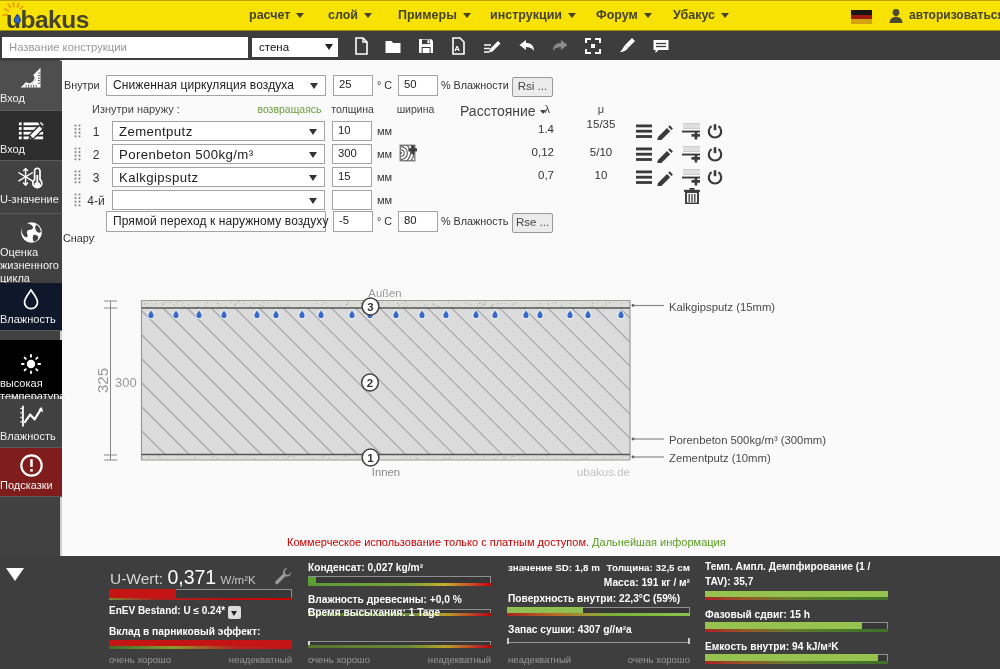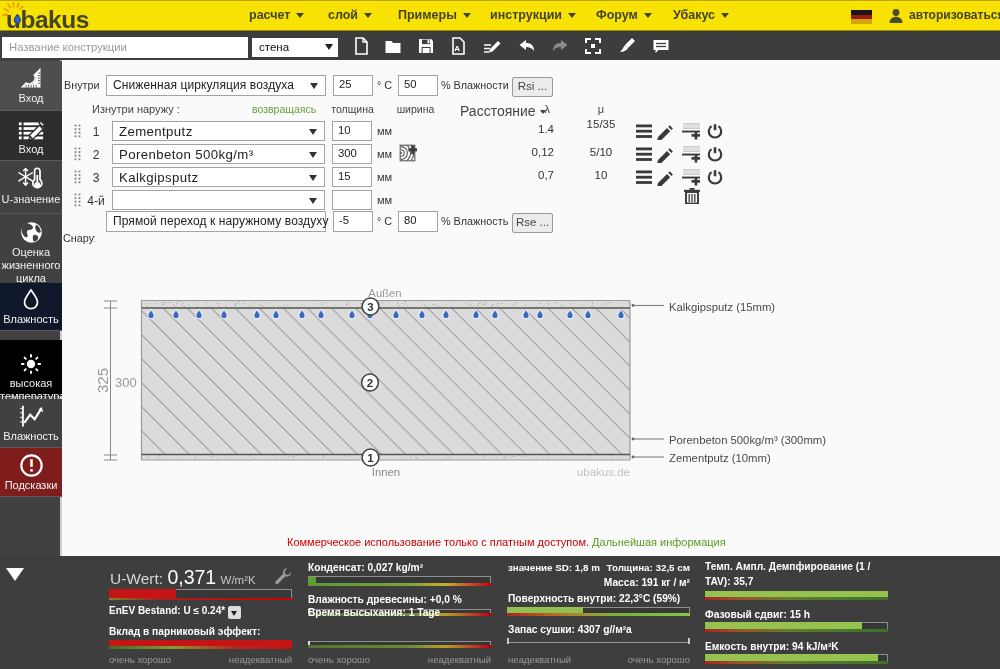--- a/index.html
+++ b/index.html
@@ -4,21 +4,21 @@
 * { margin:0; padding:0; box-sizing:border-box; }
 html,body { width:1000px; height:669px; overflow:hidden; }
 body { font-family:"Liberation Sans", sans-serif; background:#fafafa; position:relative; }
 .abs { position:absolute; }
 #header { left:0; top:0; width:1000px; height:31px; background:#f8e204; }
 #toolbar { left:0; top:31px; width:1000px; height:29px; background:#3d3d3d; }
 #sidebar { left:0; top:60px; width:62px; height:496px; background:#414141; border-right:2px solid #cfcfcf; }
 #bottombar { left:0; top:556px; width:1000px; height:113px; background:#3e3e3e; }
 .menuitem { top:8px; font-size:12.5px; color:#454429; font-weight:bold; white-space:nowrap; }
 .menuitem .tri { display:inline-block; width:0; height:0; border-left:4px solid transparent; border-right:4px solid transparent; border-top:5px solid #454429; margin-left:6px; vertical-align:1px; }
-.sbitem { left:0; width:62px; border-bottom:1px solid #5a5a5a; text-align:center; color:#f2f2f2; }
+.sbitem { left:0; width:62px; border-bottom:1px solid #5a5a5a; text-align:left; color:#f2f2f2; }
 .sbitem .lbl { font-size:11px; line-height:13px; }
 .selbox { background:#fff; border:1px solid #a3a3a3; font-size:12px; letter-spacing:0.1px; color:#222; }
 .selmat { font-size:13.2px; letter-spacing:0.4px; }
 .selbox .txt { position:absolute; left:6px; top:2px; white-space:nowrap; }
 .selbox .tri { position:absolute; right:7px; top:7px; width:0; height:0; border-left:4.5px solid transparent; border-right:4.5px solid transparent; border-top:6px solid #333; }
 .inp { background:#fff; border:1px solid #a3a3a3; font-size:11.3px; color:#222; }
 .inp .txt { position:absolute; left:5px; top:2px; }
 .flabel { font-size:10.8px; color:#333; white-space:nowrap; }
 .btn { background:#ececec; border:1.5px solid #9a9a9a; border-radius:2px; font-size:11.5px; color:#444; text-align:center; }
 .bb-label { font-size:10.2px; font-weight:bold; color:#fff; white-space:nowrap; }
@@ -234,21 +234,21 @@
 <div class="abs inp" style="left:333px;top:75px;width:40px;height:21px">
     <span class="txt">25</span>
   </div>
 <div class="abs flabel" style="left:377px;top:79px">° C</div>
 <div class="abs inp" style="left:398px;top:75px;width:40px;height:21px">
     <span class="txt">50</span>
   </div>
 <div class="abs flabel" style="left:441px;top:79px">% Влажности</div>
 <div class="abs btn" style="left:512px;top:77px;width:41px;height:20px;line-height:16px">Rsi ...</div>
 <div class="abs" style="left:92px;top:103px;font-size:11px;color:#444">Изнутри наружу :</div>
-<div class="abs" style="left:252px;top:103px;width:75px;text-align:left;font-size:10.5px;color:#6a9e3c">возвращаясь</div>
+<div class="abs" style="left:252px;top:103px;width:75px;text-align:center;font-size:10.5px;color:#6a9e3c">возвращаясь</div>
 <div class="abs" style="left:330px;top:103px;width:45px;text-align:center;font-size:10.5px;color:#444">толщина</div>
 <div class="abs" style="left:393px;top:103px;width:45px;text-align:center;font-size:10.5px;color:#444">ширина</div>
 <div class="abs" style="left:460px;top:103px;font-size:14px;color:#444">Расстояние <span style="display:inline-block;width:0;height:0;border-left:3.5px solid transparent;border-right:3.5px solid transparent;border-top:4.5px solid #444;vertical-align:2px"></span></div>
 <div class="abs" style="left:530px;top:103px;width:20px;text-align:right;font-size:11px;color:#444">λ</div>
 <div class="abs" style="left:590px;top:103px;width:22px;text-align:center;font-size:11px;color:#444">μ</div>
 <svg class="abs" style="left:74px;top:124px" width="8" height="15" viewBox="0 0 8 15">
     <circle cx="1.5" cy="1.5" r="1.1" fill="#8a8a8a"></circle>
     <circle cx="5.5" cy="1.5" r="1.1" fill="#8a8a8a"></circle>
     <circle cx="1.5" cy="5.1" r="1.1" fill="#8a8a8a"></circle>
     <circle cx="5.5" cy="5.1" r="1.1" fill="#8a8a8a"></circle>

